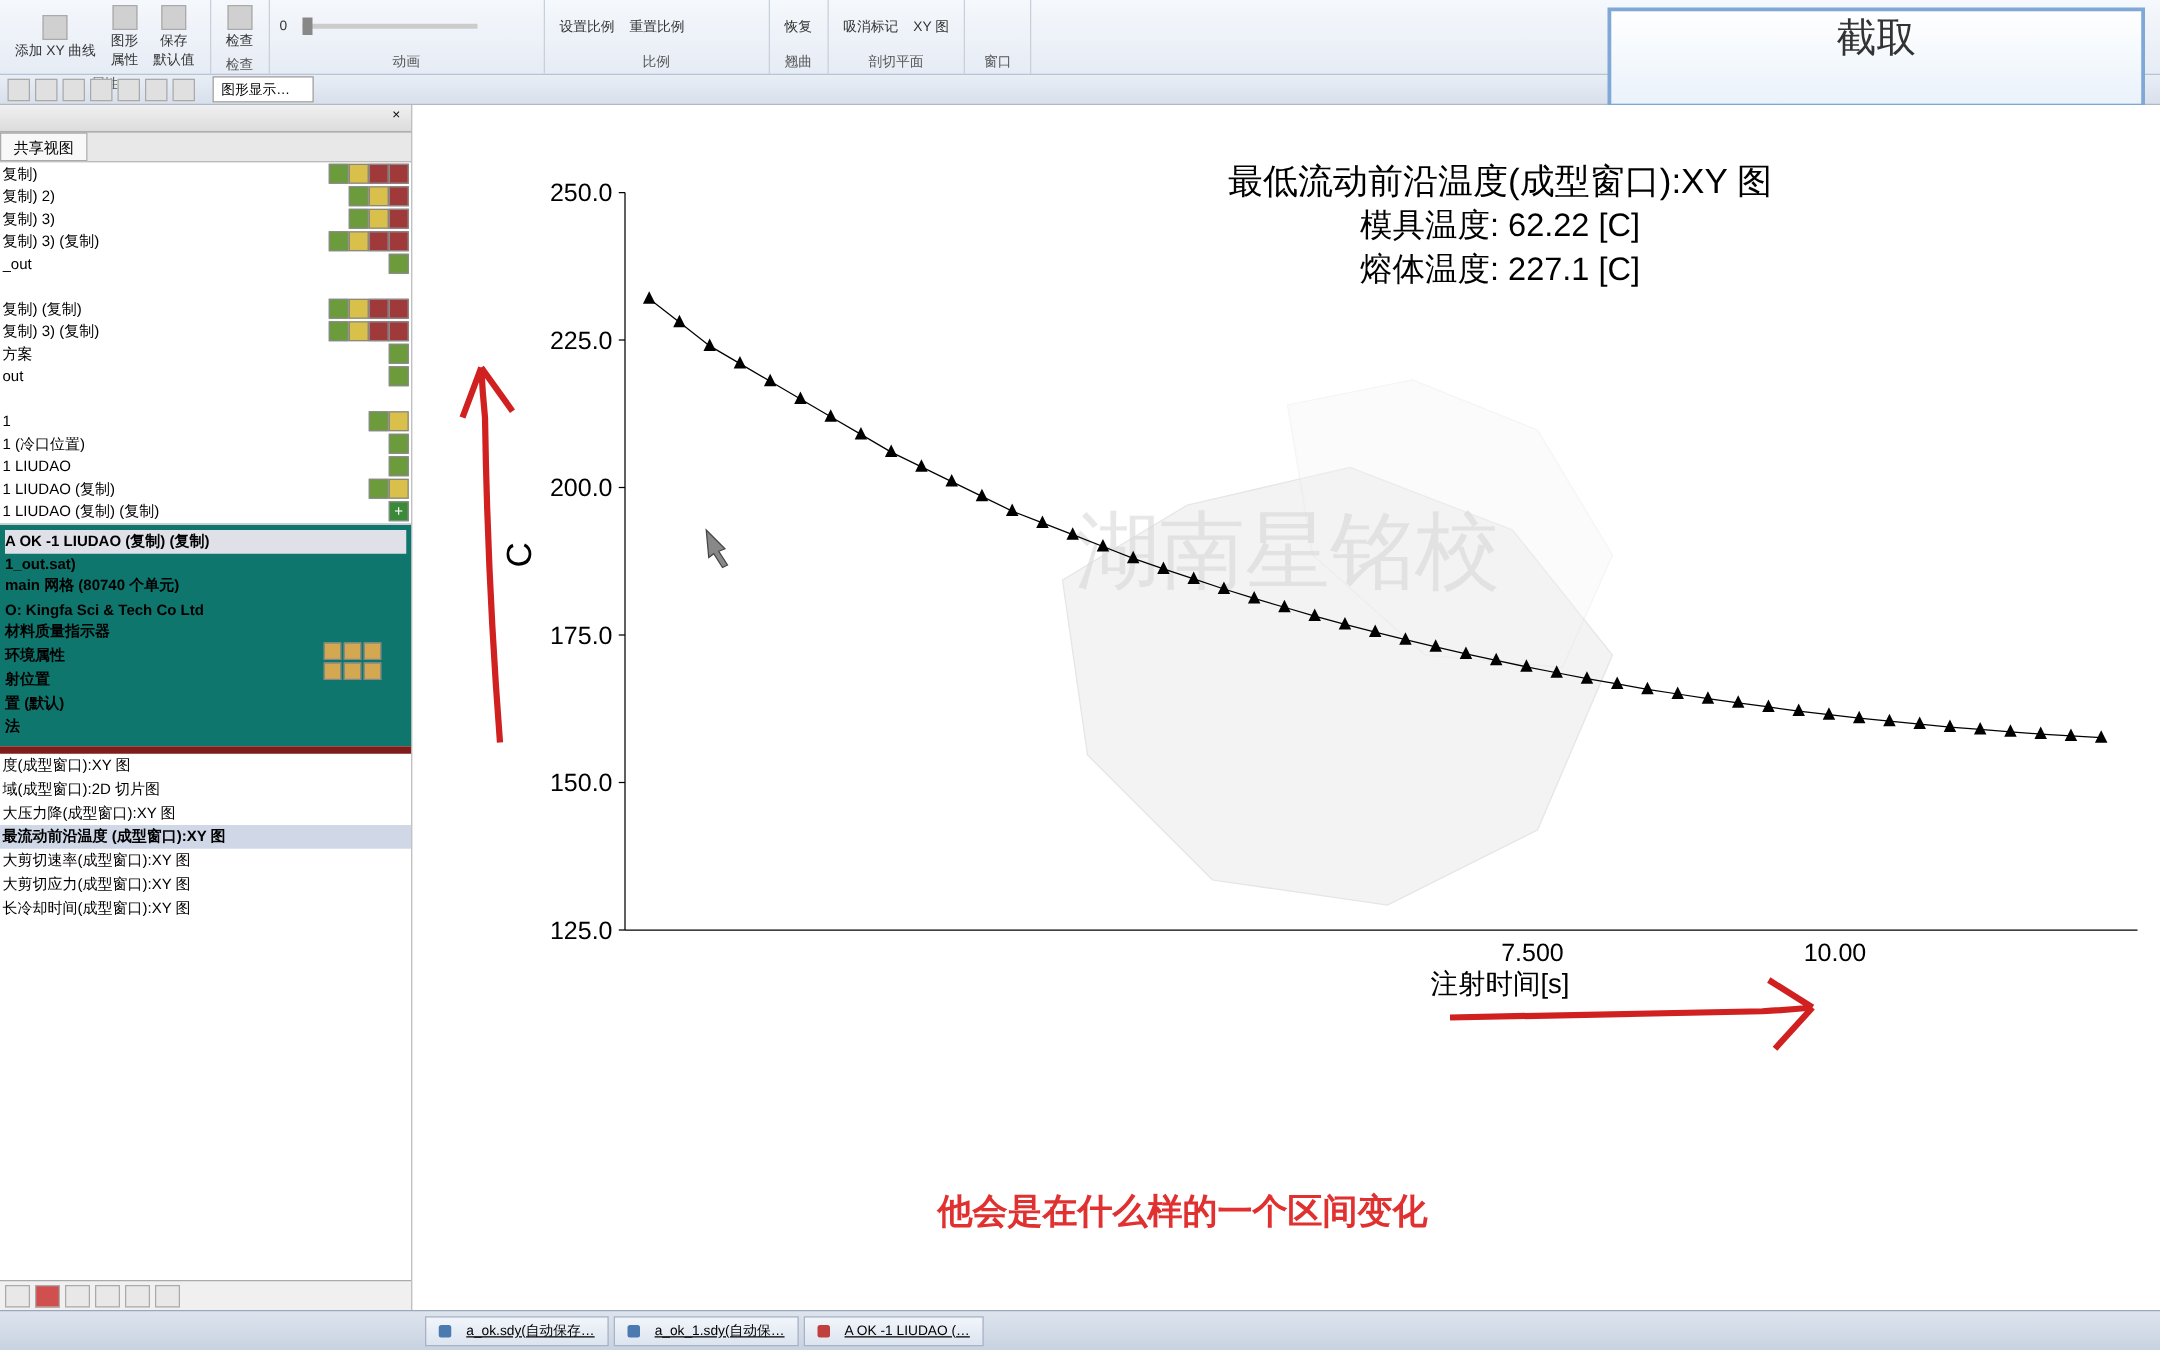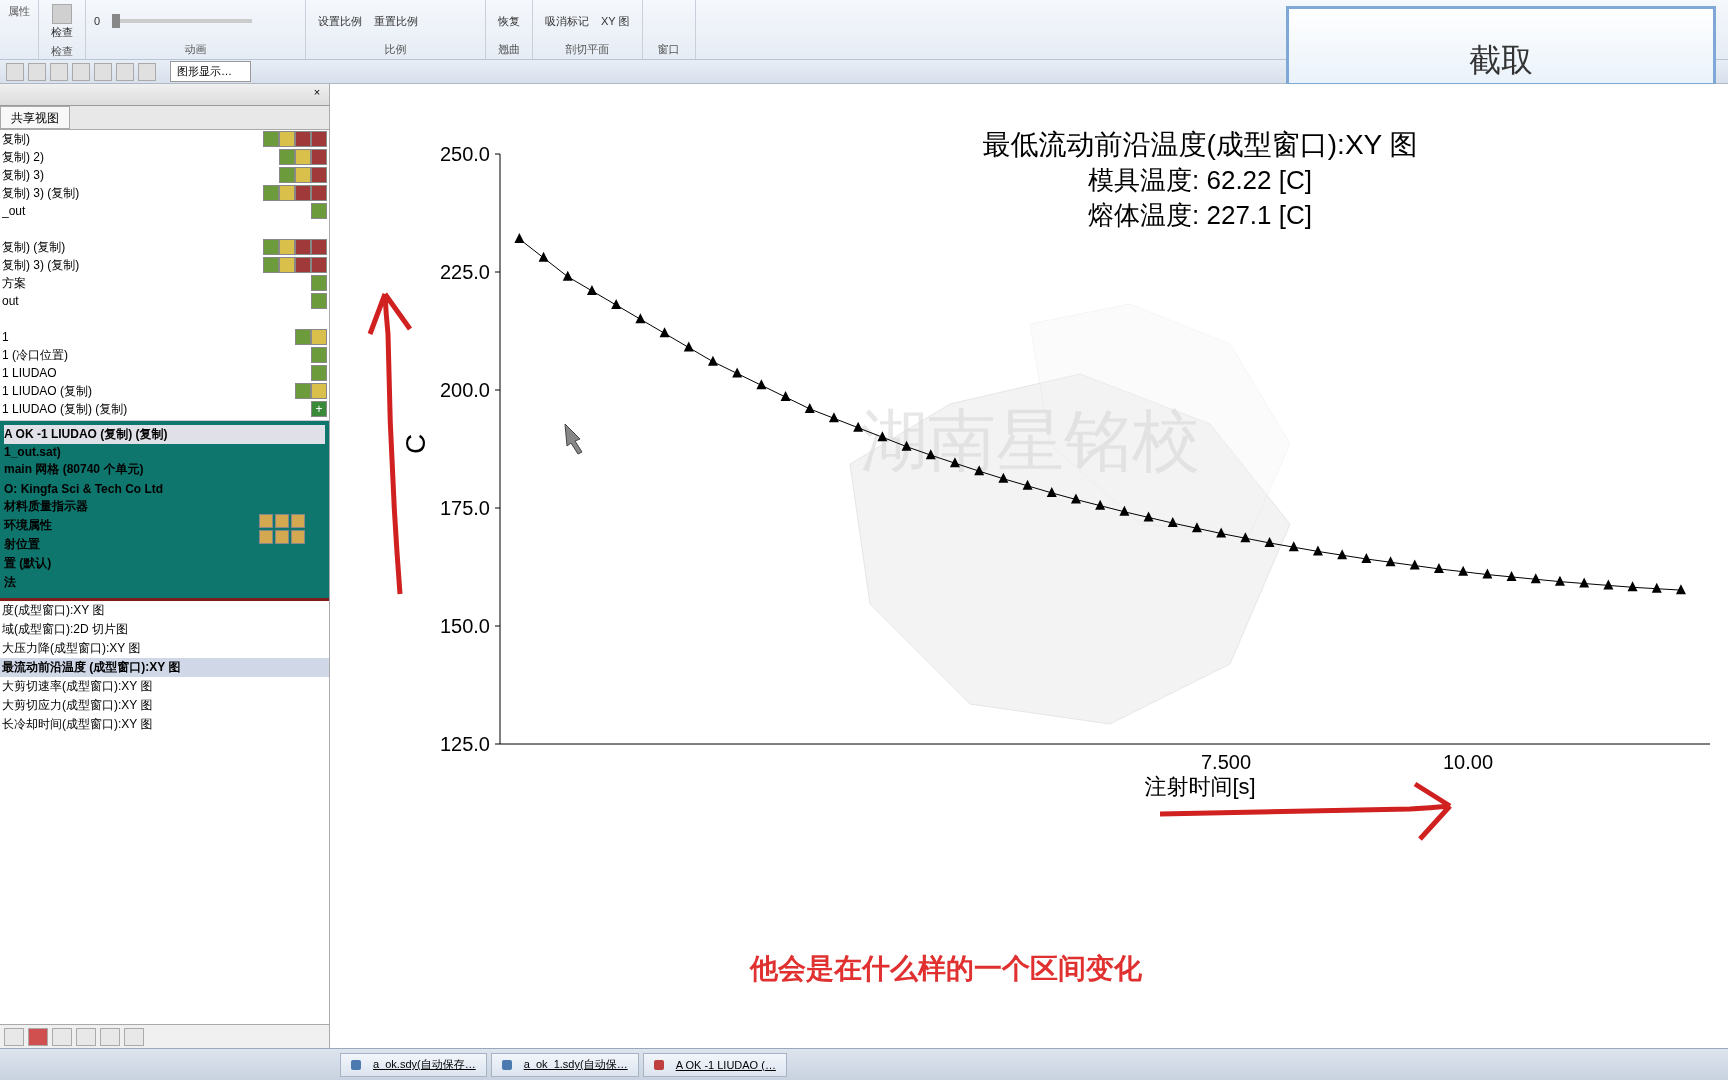--- a/index.html
+++ b/index.html
@@ -9,21 +9,21 @@
 .ribbon { background: linear-gradient(#f5f8fc, #e6ecf5); border-bottom: 1px solid #b8c4d4; height: 60px; display: flex; }
 .ribbon-group { border-right: 1px solid #c8d0dc; padding: 2px 8px; display: flex; flex-direction: column; justify-content: space-between; font-size: 11px; color: #333; }
 .ribbon-group-label { font-size: 11px; color: #555; text-align: center; margin-top: 2px; }
 .ribbon-items { display: flex; gap: 4px; align-items: center; flex: 1; }
 .ribbon-btn { display: flex; flex-direction: column; align-items: center; padding: 2px 4px; cursor: pointer; font-size: 11px; }
 .ribbon-btn .ico { width: 20px; height: 20px; background: #d0d0d0; border: 1px solid #aaa; margin-bottom: 1px; }
 .ribbon-slider { width: 140px; height: 4px; background: #ccc; position: relative; margin: 0 8px; }
 .ribbon-slider::after { content: ''; position: absolute; width: 8px; height: 14px; background: #888; left: 0; top: -5px; }
 
 
-.screenshot-btn { position: absolute; right: 12px; top: 6px; width: 430px; height: 80px; background: linear-gradient(#ffffff, #eaf2fb); border: 3px solid #7fa8d6; display: flex; align-items: flex-end; justify-content: center; font-size: 32px; color: #333; cursor: pointer; }
+.screenshot-btn { position: absolute; right: 12px; top: 6px; width: 430px; height: 80px; background: linear-gradient(#ffffff, #eaf2fb); border: 3px solid #7fa8d6; display: flex; align-items: flex-start; justify-content: center; font-size: 32px; color: #333; cursor: pointer; }
 
 
 .qat { height: 24px; background: linear-gradient(#e8eef6, #d8e0ec); border-bottom: 1px solid #b0b8c4; display: flex; align-items: center; padding: 0 6px; gap: 4px; }
 .qat-btn { width: 18px; height: 18px; background: #e0e0e0; border: 1px solid #aaa; cursor: pointer; }
 .qat-dd { font-size: 11px; padding: 2px 18px 2px 6px; background: white; border: 1px solid #999; cursor: pointer; }
 
 
 .left-panel { position: absolute; left: 0; top: 84px; width: 330px; bottom: 32px; background: #f4f4f4; border-right: 1px solid #aaa; display: flex; flex-direction: column; overflow: hidden; }
 .panel-header { height: 22px; background: linear-gradient(#f0f0f0, #dcdcdc); border-bottom: 1px solid #999; position: relative; }
 .panel-close { position: absolute; right: 4px; top: 2px; width: 16px; height: 16px; font-size: 11px; text-align: center; cursor: pointer; }
@@ -35,21 +35,21 @@
 .layer-icons { display: flex; gap: 0; }
 .li { width: 16px; height: 16px; border: 1px solid #888; }
 .li.g { background: #6b9b3a; } .li.y { background: #d9c04a; } .li.r { background: #a03a3a; } .li.plus { background: #3a8a3a; color: white; text-align: center; font-size: 12px; line-height: 14px; }
 .tree-info { padding: 4px; font-size: 12px; background: #0f766e; border-top: 1px solid #ccc; }
 .tree-info-row { padding: 1px 0; font-weight: bold; }
 .tree-info-row.bold { font-weight: bold; background: #e0e0e8; }
 .mini-icons { position: absolute; right: 10px; top: 430px; display: flex; flex-wrap: wrap; width: 60px; gap: 2px; }
 .mini-icons .mi { width: 14px; height: 14px; background: #d4a850; border: 1px solid #888; }
 
 
-.result-list { font-size: 12px; background: white; border-top: 3px solid #7f1d1d; }
+.result-list { font-size: 12px; background: white; border-top: 6px solid #7f1d1d; }
 .result-row { padding: 1px 2px; cursor: pointer; }
 .result-row.active { background: #d0d8e8; font-weight: bold; }
 
 
 .left-toolbar { height: 24px; border-top: 1px solid #aaa; background: #f0f0f0; display: flex; align-items: center; gap: 4px; padding: 0 4px; }
 .lt-btn { width: 20px; height: 18px; border: 1px solid #aaa; background: #e8e8e8; cursor: pointer; }
 .lt-btn.red { background: #d05050; }
 
 
 .chart-area { position: absolute; left: 330px; top: 84px; right: 0; bottom: 32px; background: white; }
@@ -66,20 +66,36 @@
 .taskbar { position: absolute; left: 0; right: 0; bottom: 0; height: 32px; background: linear-gradient(#dde4ee, #c8d2e0); border-top: 1px solid #9aa8bc; display: flex; align-items: center; padding: 0 6px; gap: 4px; }
 .task-btn { height: 24px; padding: 0 10px; background: linear-gradient(#f2f6fb, #dce4ef); border: 1px solid #a8b4c6; font-size: 11px; display: flex; align-items: center; gap: 12px; cursor: pointer; text-decoration: underline; }
 .task-btn .dot { width: 10px; height: 10px; background: #4a7ab0; border-radius: 2px; }
 .task-btn.red .dot { background: #c04040; }
 </style>
 </head>
 <body>
 
 <div class="ribbon">
   <div class="ribbon-group">
+    <div class="ribbon-items">
+      <div class="ribbon-btn">
+          <div class="ico"></div>
+          <span>添加 XY 曲线</span>
+        </div>
+      <div class="ribbon-btn">
+          <div class="ico"></div>
+          <span>图形</span>
+          <span>属性</span>
+        </div>
+      <div class="ribbon-btn">
+          <div class="ico"></div>
+          <span>保存</span>
+          <span>默认值</span>
+        </div>
+    </div>
     <div class="ribbon-group-label">属性</div>
   </div>
   <div class="ribbon-group">
     <div class="ribbon-items">
         <div class="ribbon-btn">
           <div class="ico"></div>
           <span>检查</span>
         </div>
       </div>
     <div class="ribbon-group-label">检查</div>

